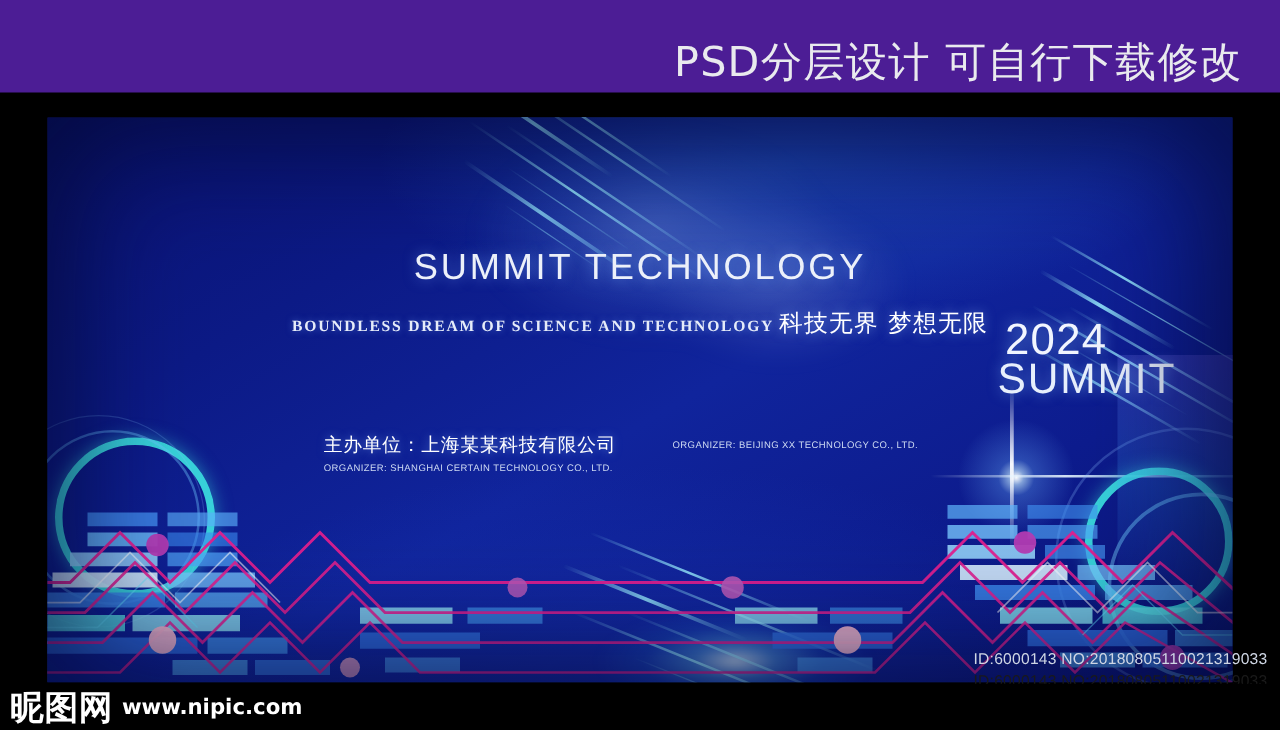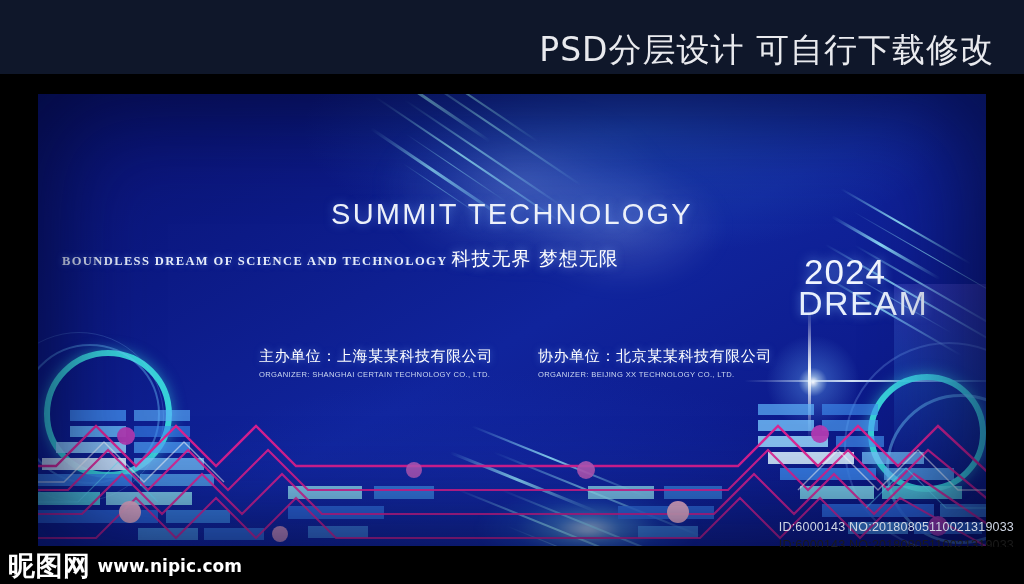--- a/index.html
+++ b/index.html
@@ -4,21 +4,21 @@
 <style>
   * { margin:0; padding:0; box-sizing:border-box; }
   html,body { width:1024px; height:584px; overflow:hidden; background:#000; }
   body { font-family:"Liberation Sans", sans-serif; }
 
   #stage { position:relative; width:1024px; height:584px; background:#000; overflow:hidden; }
 
   
   #top-bar {
     position:absolute; left:0; top:0; width:1024px; height:74px;
-    background:#0f172a;
+    background:#4c1d95;
   }
   #top-headline {
     position:absolute; right:30px; top:28px;
     color:#e9eaee; font-size:33px; letter-spacing:1px;
     font-family:"DejaVu Sans","Liberation Sans",sans-serif;
     white-space:nowrap; font-weight:400;
   }
 
   
   #poster {
@@ -83,23 +83,22 @@
   #circuit { position:absolute; left:0; top:0; }
 
   
   #summit-en {
     position:absolute; left:0; right:0; top:104px; text-align:center;
     color:#eef2fb; font-size:29px; letter-spacing:2.2px; font-weight:300;
     font-family:"Liberation Sans", sans-serif;
     text-shadow:0 0 10px rgba(120,170,255,.55);
   }
   #tagline-row {
-    position:absolute; left:0; right:0; top:152px; 
+    position:absolute; left:0; right:0; top:152px; text-align:center;
     white-space:nowrap;
-    margin-left:24px;
   }
   #tagline-en {
     color:#e6ecf9; font-size:12.5px; letter-spacing:1.4px; font-weight:700;
     font-family:"Liberation Serif", serif;
     text-shadow:0 0 6px rgba(120,170,255,.5);
   }
   #tagline-cn {
     color:#ffffff; font-size:19px; letter-spacing:1px; font-weight:400;
     font-family:"DejaVu Sans","Liberation Sans",sans-serif;
     margin-left:4px;
@@ -301,28 +300,27 @@
     </svg>
 
     <div id="summit-en">SUMMIT TECHNOLOGY</div>
 
     <div id="tagline-row">
       <span id="tagline-en">BOUNDLESS DREAM OF SCIENCE AND TECHNOLOGY</span><span id="tagline-cn">科技无界 梦想无限</span>
     </div>
 
 
     <div id="year-2020">2024</div>
-    <div id="since-label">DREAM</div>
+    <div id="since-label">SUMMIT</div>
 
     <div class="org-block" id="org-host">
       <div class="org-cn">主办单位：上海某某科技有限公司</div>
       <div class="org-en">ORGANIZER: SHANGHAI CERTAIN TECHNOLOGY CO., LTD.</div>
     </div>
     <div class="org-block" id="org-cohost">
-      <div class="org-cn">协办单位：北京某某科技有限公司</div>
       <div class="org-en">ORGANIZER: BEIJING XX TECHNOLOGY CO., LTD.</div>
     </div>
 
   </div>
 
   <div id="footer">
     <div id="id-line">ID:6000143 NO:20180805110021319033</div>
     <div id="id-line-ghost">ID:6000143 NO:20180805110021319033</div>
     <div id="watermark">
       <span id="wm-cn">昵图网</span>

